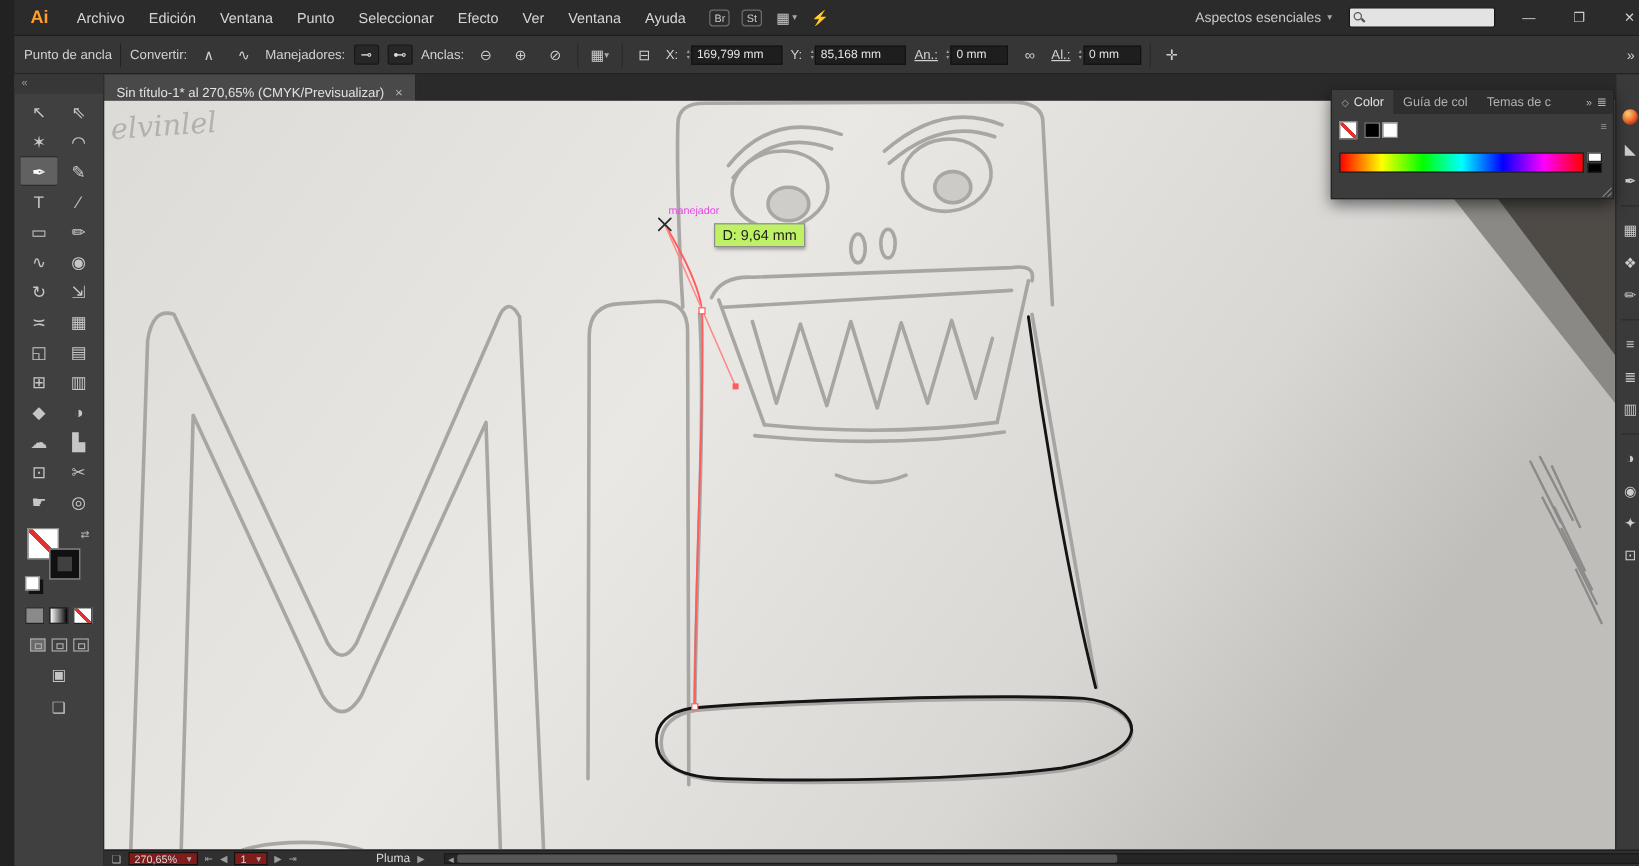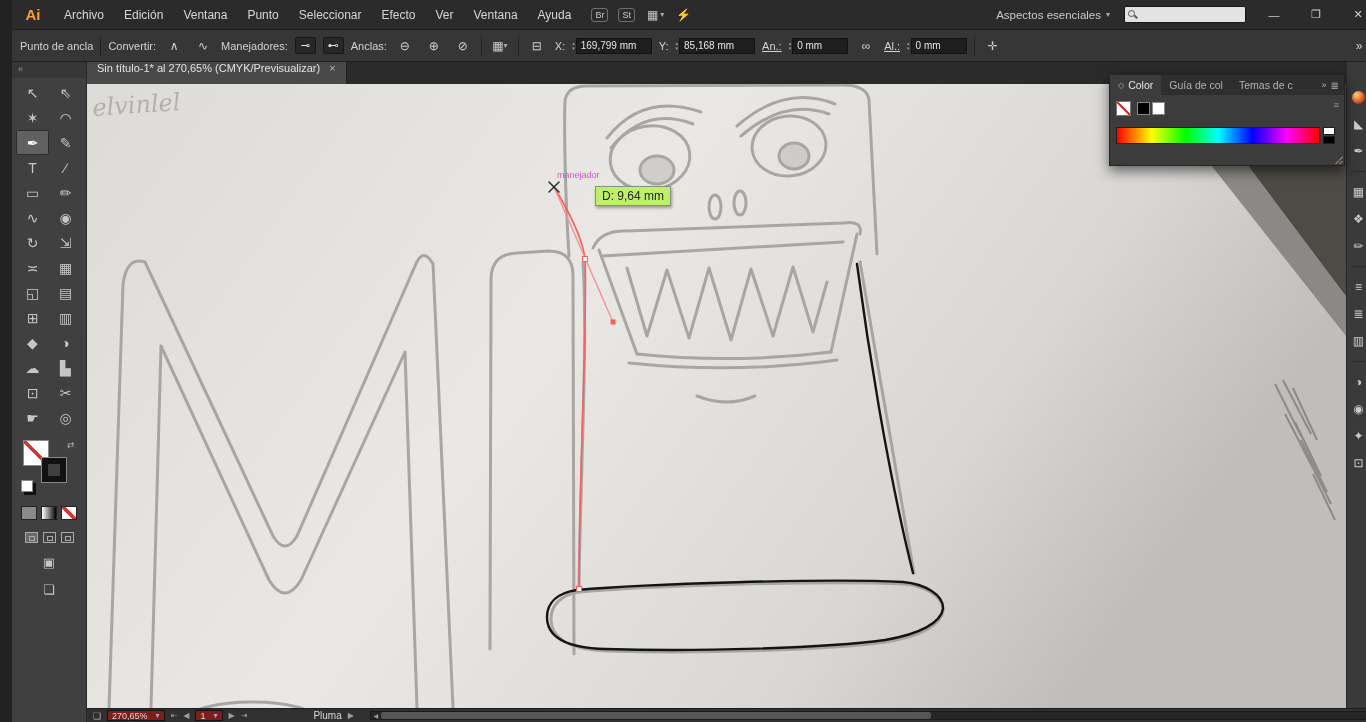--- a/index.html
+++ b/index.html
@@ -32,21 +32,21 @@
   .cb-link{text-decoration:underline}
   .vsep{width:1px;height:20px;background:#484848;border-left:1px solid #242424}
   .ibtn{width:22px;height:18px;display:flex;align-items:center;justify-content:center;
     color:#cfcfcf;font-size:12px;border-radius:2px}
   .tbtn{width:21px;height:17px;background:#272727;border:1px solid #181818;color:#e0e0e0;
     font-size:11px;display:flex;align-items:center;justify-content:center;border-radius:2px}
   .fieldwrap{display:flex;align-items:center;gap:1px}
   .stepper{display:flex;flex-direction:column;font-size:5px;line-height:5px;color:#9b9b9b}
   .field{background:#1e1e1e;border:1px solid #121212;color:#e4e4e4;font-size:10px;height:16px;
     width:76px;display:flex;align-items:center;padding:0 4px;white-space:nowrap}
-  .field.small{width:56px}
+  .field.small{width:48px}
 
   
   #toolbar{position:absolute;left:0;top:62px;width:75px;height:660px;background:#404040;
     border-right:1px solid #292929}
   #tb-collapse{height:16px;font-size:9px;color:#9b9b9b;padding-left:6px;line-height:15px;background:#373737}
   #toolgrid{width:66px;margin:2px auto 0;display:grid;grid-template-columns:33px 33px}
   .tool{height:25px;display:flex;align-items:center;justify-content:center;color:#c6c6c6;font-size:14px;border-radius:2px}
   .tool.selected{background:#616161;color:#ffffff;box-shadow:inset 0 0 0 1px #2c2c2c}
   #wells{position:relative;width:56px;height:52px;margin:10px auto 0}
   #fill-well{position:absolute;left:2px;top:0;width:26px;height:26px;background:#fff;border:1px solid #8a8a8a;
@@ -62,21 +62,21 @@
   #btn-gradient{background:linear-gradient(90deg,#fff,#000)}
   #btn-none{background:#fff;background-image:linear-gradient(45deg,transparent 42%,#e03131 42%,#e03131 58%,transparent 58%)}
   .moderow{display:flex;justify-content:center;gap:5px;margin-top:12px}
   .modebtn{width:13px;height:11px;border:1px solid #a9a9a9;position:relative}
   .modebtn.sel{background:#6a6a6a}
   .modebtn i{position:absolute;left:3px;top:3px;width:6px;height:5px;border:1px solid #a9a9a9;display:block}
   .tb-single{display:flex;justify-content:center;margin-top:12px;color:#c6c6c6;font-size:13px}
 
   
   #tabbar{position:absolute;left:75px;top:62px;width:1259px;height:22px;background:#2a2a2a;display:flex}
-  #doctab{display:flex;align-items:flex-start;gap:9px;height:22px;padding:0 10px;background:#494949;
+  #doctab{display:flex;align-items:flex-end;gap:9px;height:22px;padding:0 10px;background:#494949;
     color:#e2e2e2;font-size:11px;border-right:1px solid #202020}
   #tab-close{color:#b5b5b5;font-size:11px}
 
   
   #canvas{position:absolute;left:75px;top:84px;width:1259px;height:624px;overflow:hidden;background:#e6e5e2}
   #smartguide{position:absolute;left:470px;top:86px;font-size:9px;color:#e24ae2;}
   #meas-tooltip{position:absolute;left:508px;top:102px;background:#bef264;border:1px solid #8c8c8c;
     color:#222;font-size:12px;padding:2px 6px;box-shadow:1px 2px 3px rgba(0,0,0,.35);white-space:nowrap}
 
   

